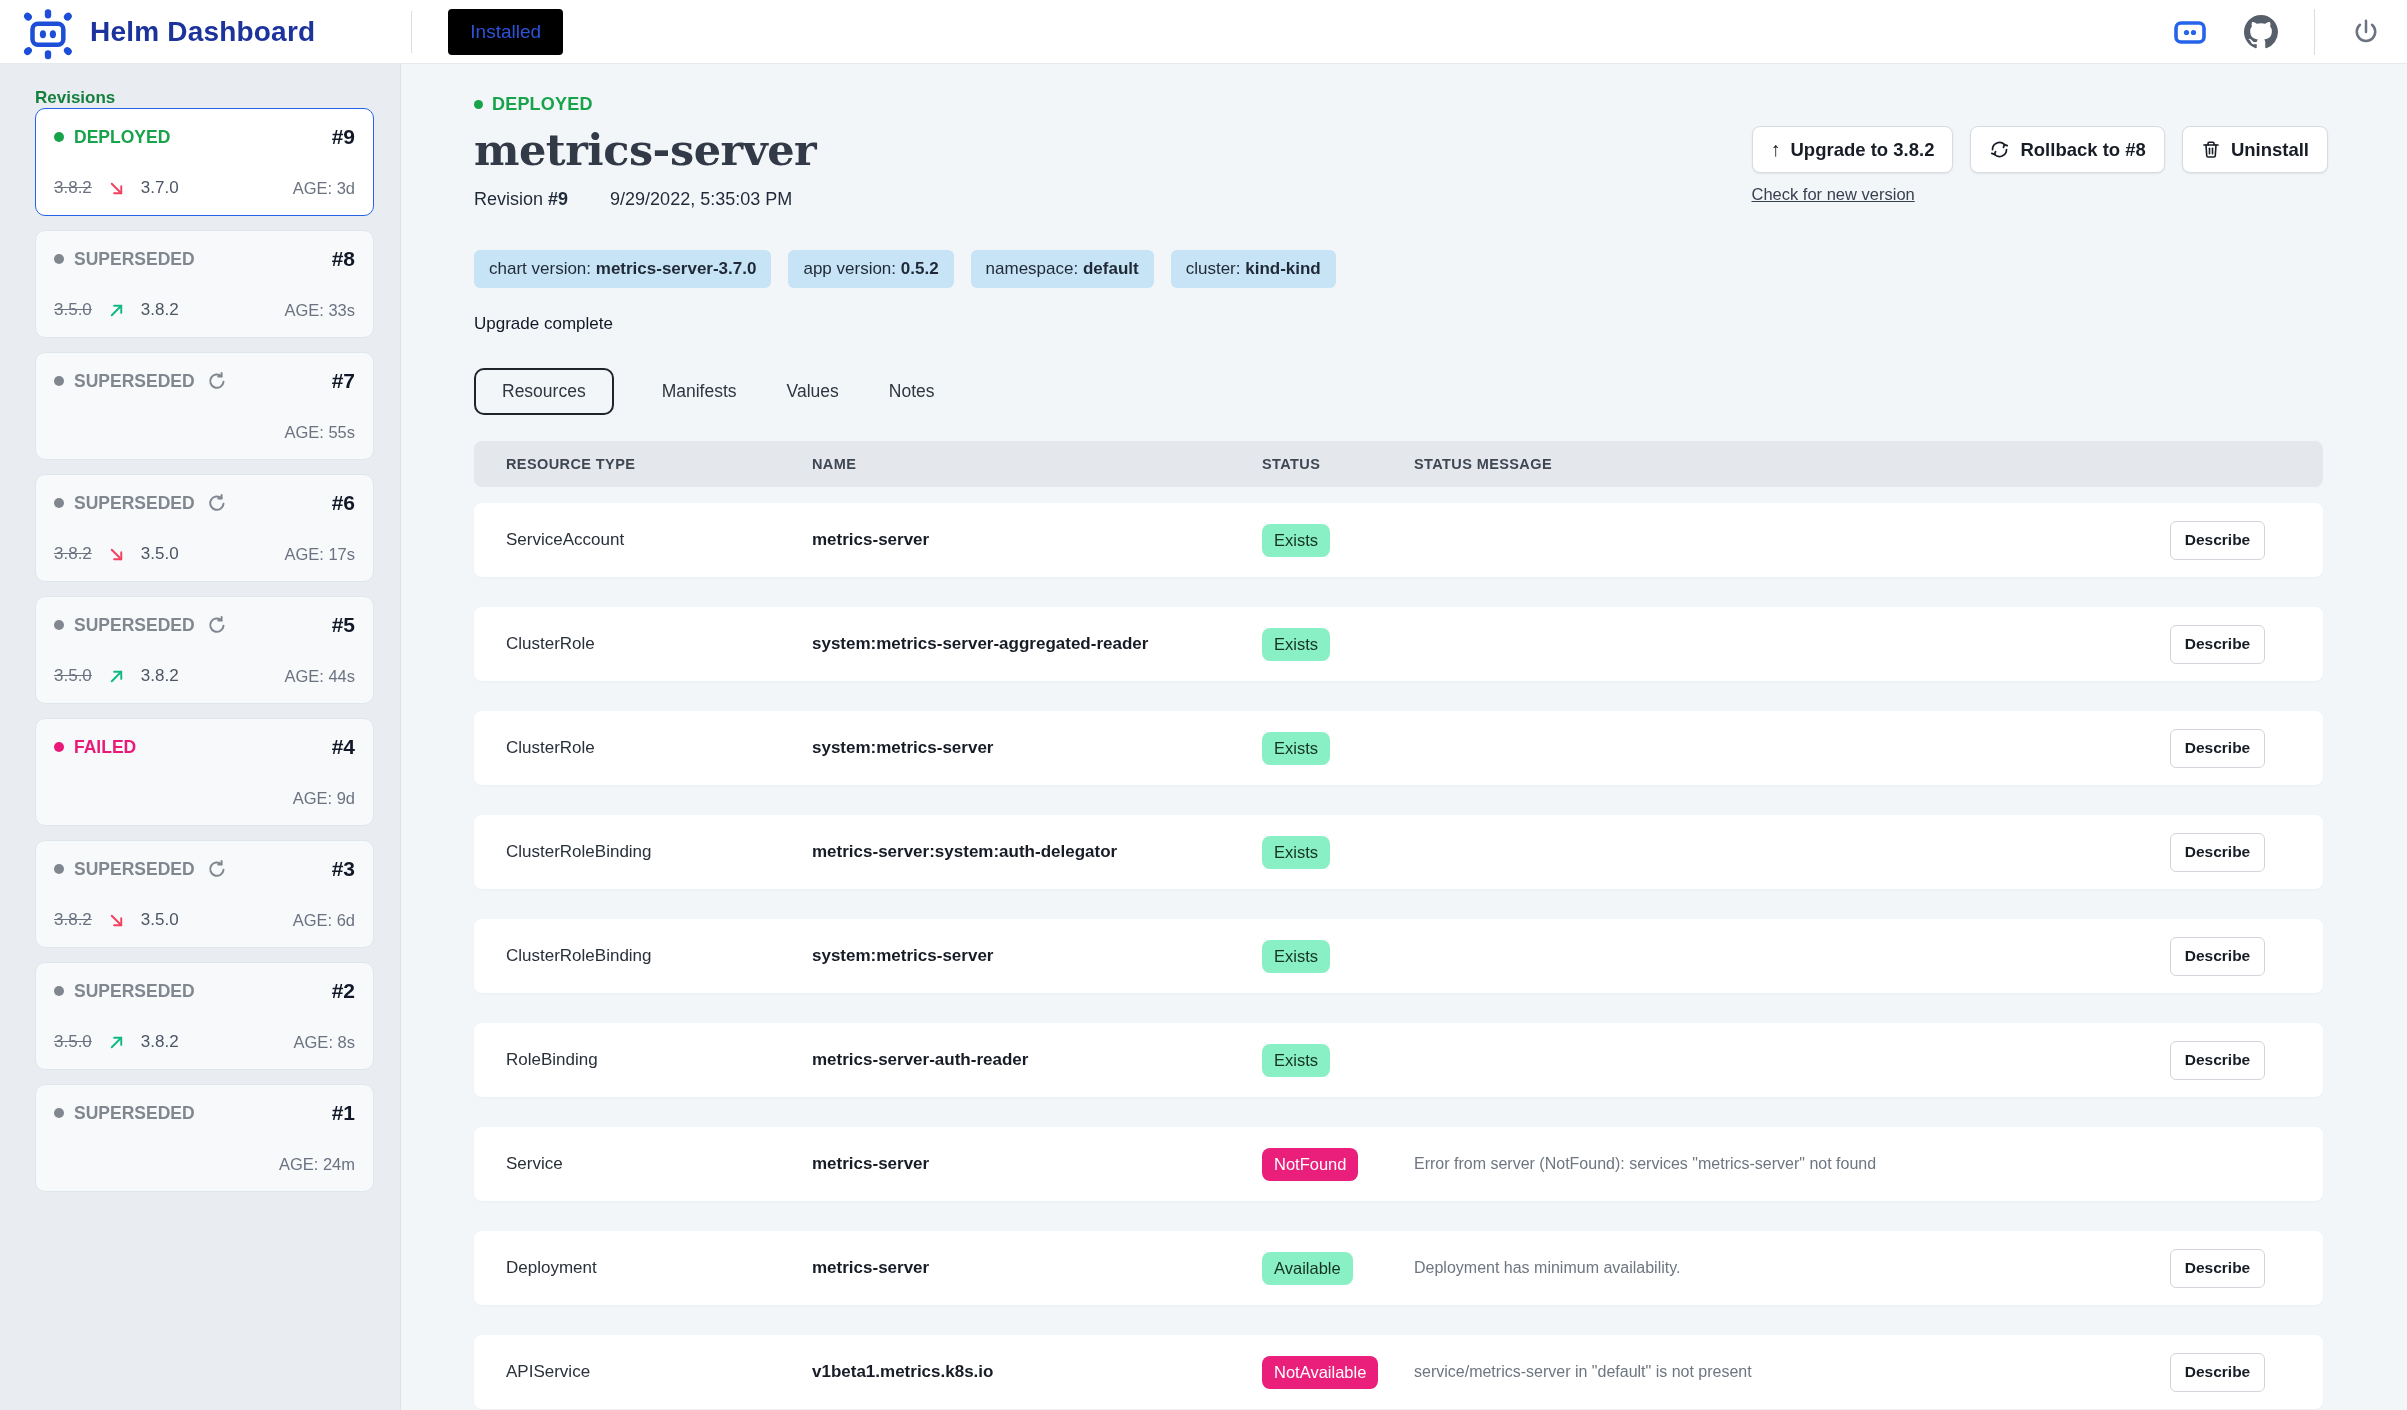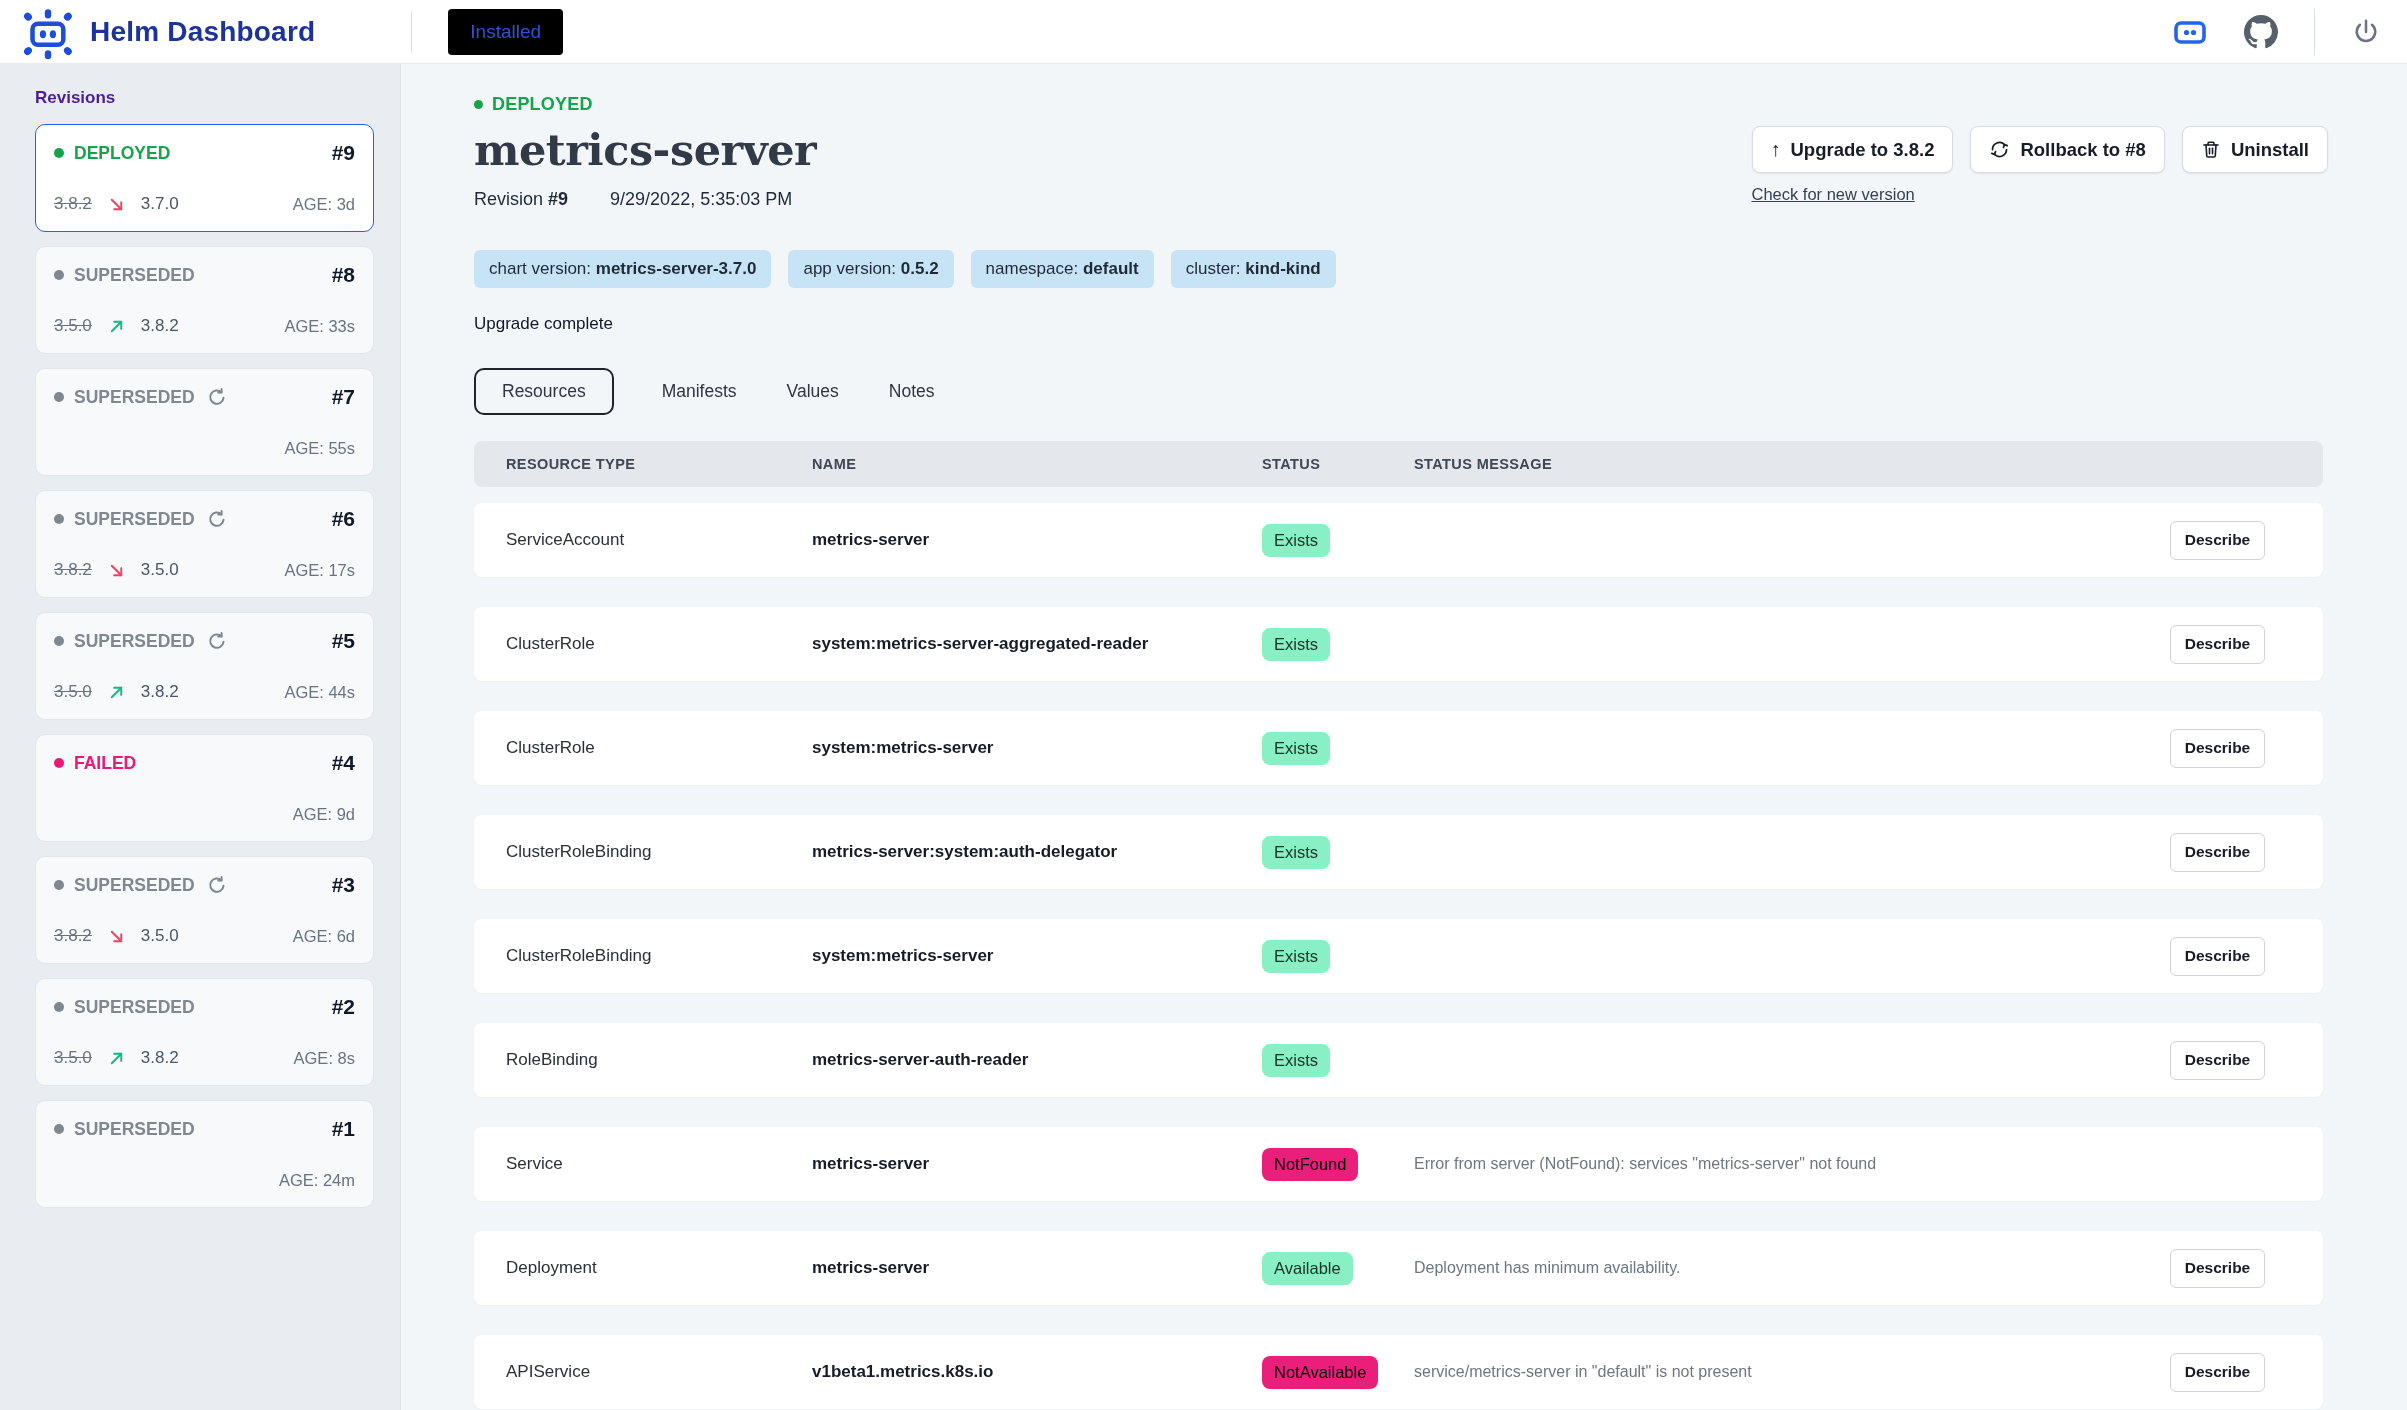--- a/index.html
+++ b/index.html
@@ -17,21 +17,21 @@
   .topbar-right { margin-left:auto; display:flex; align-items:center; gap:36px; }
   .icon-btn { background:none; border:none; cursor:pointer; display:flex; align-items:center; }
   .right-divider { width:1px; height:46px; background:#d9dde4; }
 
   
   .shell { display:flex; height:1346px; }
 
   
   .sidebar { width:401px; flex:none; background:#e9edf2; border-right:1px solid #dde2e9;
              padding:24px 26px 0 35px; overflow:hidden; }
-  .sidebar-heading { font-size:17px; font-weight:700; color:#4c1d95; margin-bottom:16px; }
+  .sidebar-heading { font-size:17px; font-weight:700; color:#15803d; }
   .rev-list { display:flex; flex-direction:column; gap:14px; }
   .rev-card { background:#f7f9fb; border:1px solid #e0e6ed; border-radius:10px;
               height:108px; padding:16px 18px; display:flex; flex-direction:column;
               justify-content:space-between; cursor:pointer; }
   .rev-card.selected { background:#fff; border:1.6px solid #2563eb; }
   .rev-row { display:flex; align-items:center; justify-content:space-between; }
   .rev-status { display:flex; align-items:center; gap:10px; font-size:17.5px; font-weight:700; }
   .rev-status .dot { width:10px; height:10px; border-radius:50%; background:currentColor; flex:none; }
   .rev-status.green { color:#16a34a; }
   .rev-status.gray  { color:#81878f; }
@@ -77,21 +77,21 @@
   .tgrid { display:grid; grid-template-columns:306px 450px 152px 1fr 153px; align-items:center;
            padding-left:32px; }
   .thead { background:#e4e7ec; border-radius:8px; height:46px; font-size:14.5px; font-weight:700;
            color:#3f4752; letter-spacing:.4px; text-transform:uppercase; }
   .rows { display:flex; flex-direction:column; gap:30px; margin-top:16px; }
   .trow { background:#fff; border-radius:8px; height:74px; box-shadow:0 1px 2px rgba(16,24,40,.03); }
   .cell-type { font-size:17px; color:#2a303a; }
   .cell-name { font-size:17px; font-weight:700; color:#171c26; }
   .badge { display:inline-block; padding:7px 12px; border-radius:8px; font-size:16.5px; width:max-content; }
   .badge.green { background:#89efc4; color:#14331f; }
-  .badge.pink  { background:#ea1f7b; color:#000000; }
+  .badge.pink  { background:#ea1f7b; color:#ffffff; }
   .cell-msg { font-size:16px; color:#6e7681; }
   .describe-btn { width:95px; height:39px; background:#fff; border:1px solid #d1d5db; border-radius:6px;
                   font-size:15.5px; font-weight:600; color:#171c26; cursor:pointer; font-family:inherit; }
 
   svg { display:block; }
 </style>
 </head>
 <body>
 
 <div class="topbar">

